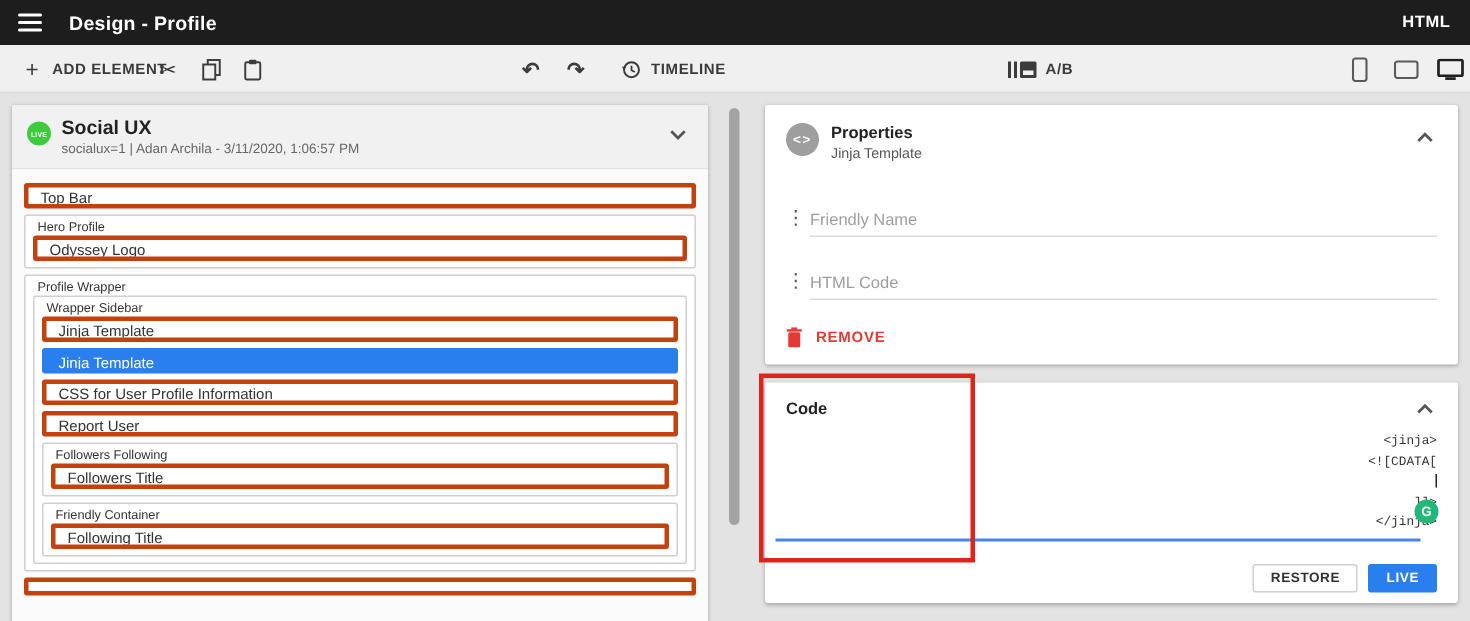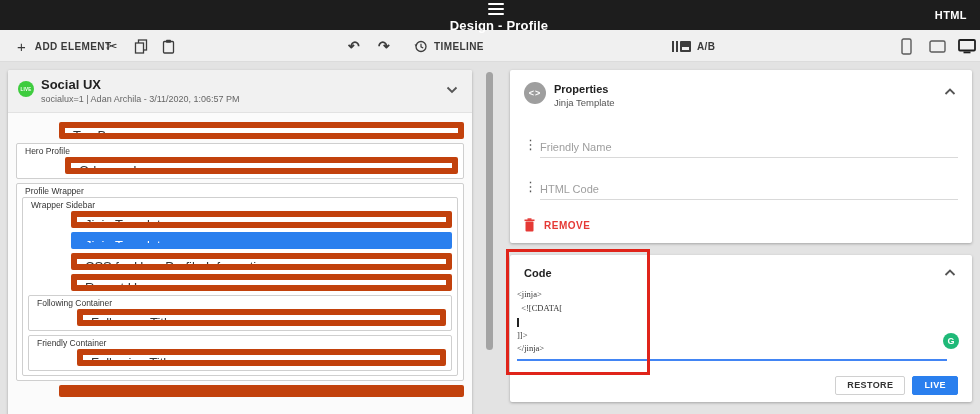--- a/index.html
+++ b/index.html
@@ -1,21 +1,21 @@
 <!DOCTYPE html>
 <html><head>
 <meta charset="utf-8">
 <style>
   * { box-sizing: border-box; margin: 0; padding: 0; }
   html,body { width: 980px; height: 414px; overflow: hidden; }
   body { font-family: "Liberation Sans", sans-serif; background: #e3e3e3; position: relative; }
 
   
   .appbar { position: absolute; top:0; left:0; width:980px; height:30px; background:#1d1d1d;
-            display:flex; align-items:center; color:#fff; z-index:3;flex-direction:column; }
+            display:flex; align-items:center; color:#fff; z-index:3; }
   .hamburger { width:16px; margin-left:12px; cursor:pointer; }
   .hamburger div { height:2px; background:#fff; margin:3px 0; border-radius:1px; }
   .appbar-title { margin-left:18px; font-size:13px; font-weight:bold; letter-spacing:.2px; }
   .save-btn { position:absolute; right:13px; top:0; height:30px; line-height:30px;
               font-size:11px; font-weight:bold; letter-spacing:.4px; cursor:pointer; }
 
   
   .toolbar { position:absolute; top:30px; left:0; width:980px; height:32px; background:#f0f0f0;
              border-bottom:1px solid #dcdcdc; z-index:2; }
   .tb { position:absolute; top:0; height:32px; display:flex; align-items:center; color:#3c3c3c; cursor:pointer; }
@@ -37,23 +37,23 @@
   .left-header { height:43px; background:#f1f1f1; border-bottom:1px solid #e2e2e2;
                  border-radius:2px 2px 0 0; position:relative; padding:7px 40px 0 33px; }
   .live-badge { position:absolute; left:10px; top:11px; width:16px; height:16px; border-radius:50%;
                 background:#3ecc3e; color:#fff; font-size:4.5px; font-weight:bold;
                 display:flex; align-items:center; justify-content:center; letter-spacing:.2px; }
   .lh-title { font-size:13px; font-weight:bold; color:#222; }
   .lh-sub { font-size:9px; color:#666; margin-top:2px; }
   .chev { position:absolute; cursor:pointer; }
 
   .tree { padding:9px 8px 0 8px; }
-  .leaf { height:17px; line-height:15px; background:#fff; border:6px solid #c2410c; border-radius:2px;
-          font-size:13px; color:#333; padding-left:8px; margin-bottom:4px;
-          white-space:nowrap; overflow:hidden; cursor:pointer;margin-left:43px; }
+  .leaf { height:17px; line-height:15px; background:#fff; border:3px solid #c2410c; border-radius:2px;
+          font-size:10px; color:#333; padding-left:8px; margin-bottom:4px;
+          white-space:nowrap; overflow:hidden; cursor:pointer; }
   .leaf.selected { background:#2a7fee; border-color:#2a7fee; color:#fff; }
   .group { background:#fff; border:1px solid #cfcfcf; border-radius:2px;
            padding:0 5px 4px 5px; margin-bottom:4px; }
   .group-label { font-size:8.5px; color:#333; height:13px; line-height:14px; padding-left:3px;
                  white-space:nowrap; overflow:hidden; cursor:pointer; }
   .group .leaf:last-child, .group .group:last-child { margin-bottom:0; }
   .leaf.partial { height:12px; }
 
   .v-scrollbar { position:absolute; left:486px; top:10px; width:7px; height:278px;
                  background:#a3a3a3; border-radius:4px; cursor:pointer; }
@@ -75,22 +75,22 @@
                background:transparent; border-bottom:1px solid #d9d9d9; font-size:11px; color:#333;
                font-family:"Liberation Sans", sans-serif; }
   .mat-input::placeholder { color:#9e9e9e; }
 
   .remove-btn { position:absolute; left:14px; top:148px; display:flex; align-items:center;
                 color:#e53935; cursor:pointer; }
   .remove-label { font-size:10px; font-weight:bold; letter-spacing:.5px; margin-left:9px; }
 
   .code-title { position:absolute; left:14px; top:12px; font-size:11px; font-weight:bold; color:#222; }
   .code-editor { position:absolute; left:7px; top:33px; right:14px; height:72px; cursor:text; }
-  .code-line { font-family:Liberation Serif, serif; font-size:8.5px; color:#333;
-               line-height:13.5px; white-space:pre; }
+  .code-line { font-family:Liberation Mono, monospace; font-size:8.5px; color:#333;
+               line-height:13.5px; white-space:pre;text-align:right; }
   .caret { display:inline-block; width:1.5px; height:9px; background:#222; vertical-align:middle; }
   .blue-underline { position:absolute; left:7px; top:104px; width:430px; height:2px; background:#4285f4; }
   .grammarly { position:absolute; left:433px; top:78px; width:16px; height:16px; border-radius:50%;
                background:#1fb978; color:#fff; font-size:9px; font-weight:bold;
                display:flex; align-items:center; justify-content:center; cursor:pointer; }
   .btn-row { position:absolute; right:14px; bottom:7px; display:flex; gap:7px; }
   .btn { height:19px; line-height:17px; padding:0 11px; font-size:9px; font-weight:bold;
          letter-spacing:.4px; border-radius:2px; cursor:pointer; }
   .btn-restore { background:#fff; border:1px solid #d0d0d0; color:#333; }
   .btn-apply { background:#2a7fee; border:1px solid #2a7fee; color:#fff; }
@@ -194,21 +194,21 @@
 
       <div class="group">
         <div class="group-label">Profile Wrapper</div>
         <div class="group">
           <div class="group-label">Wrapper Sidebar</div>
           <div class="leaf">Jinja Template</div>
           <div class="leaf selected">Jinja Template</div>
           <div class="leaf">CSS for User Profile Information</div>
           <div class="leaf">Report User</div>
           <div class="group">
-            <div class="group-label">Following Container</div>
+            <div class="group-label">Followers Following</div>
             <div class="leaf">Followers Title</div>
           </div>
           <div class="group">
             <div class="group-label">Friendly Container</div>
             <div class="leaf">Following Title</div>
           </div>
         </div>
       </div>
 
       <div class="leaf partial"></div>

